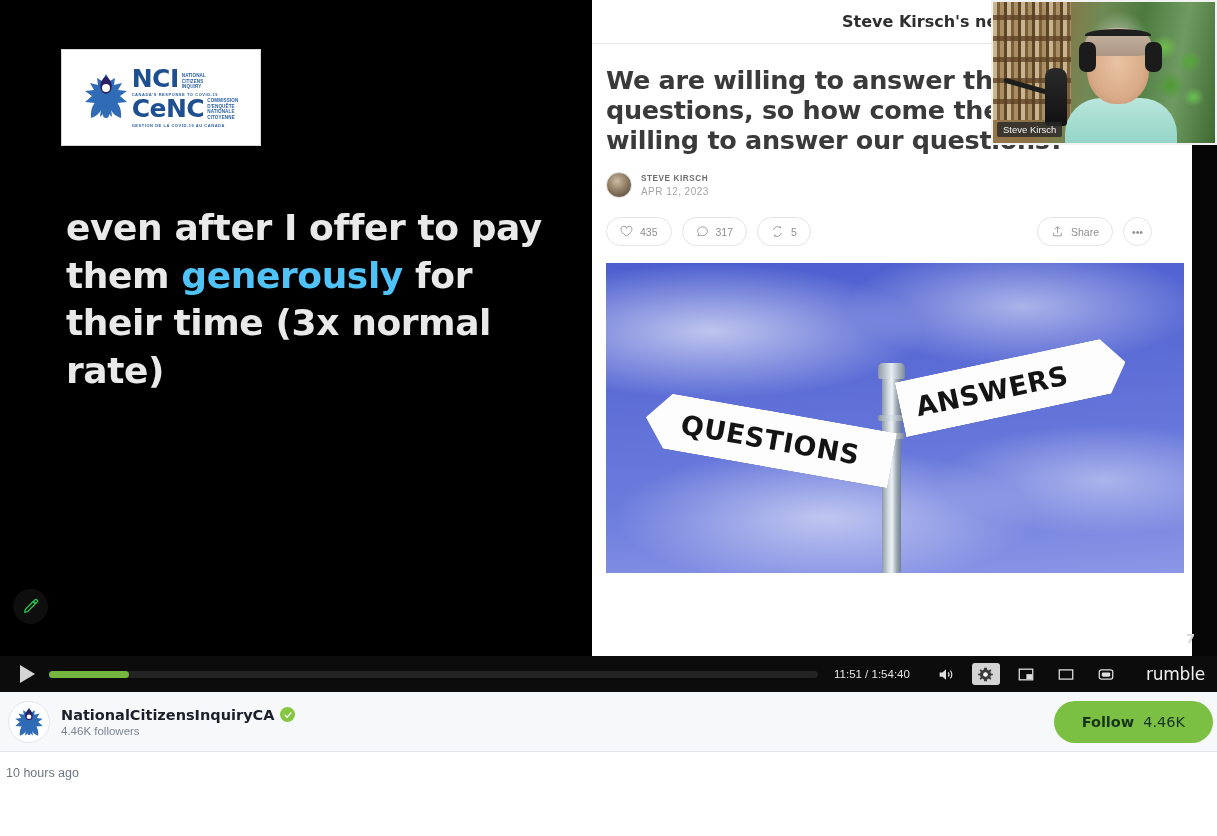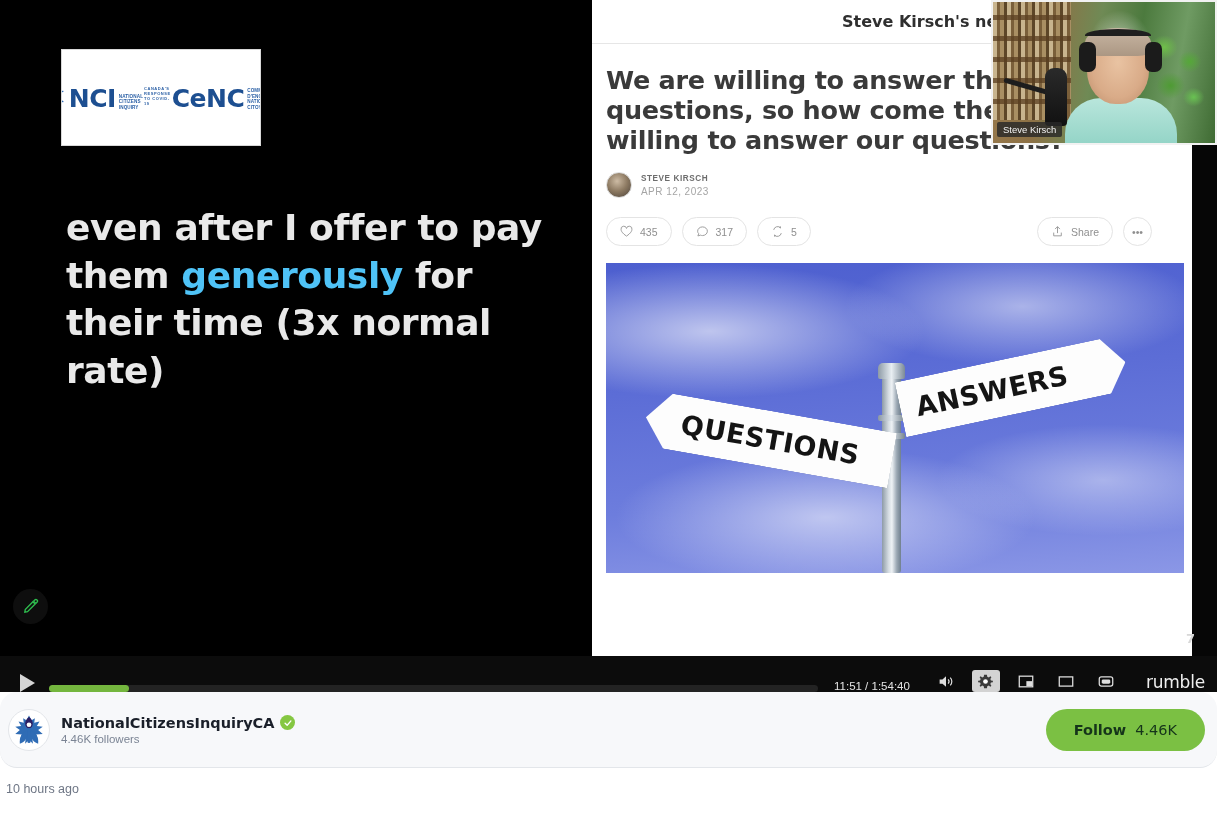--- a/index.html
+++ b/index.html
@@ -32,21 +32,21 @@
   .nci-logo {
     position: absolute; left: 61px; top: 49px;
     width: 200px; height: 97px;
     background: #ffffff;
     border: 1px solid #d8d8d8;
     display: flex; align-items: center; justify-content: center;
     overflow: hidden;
   }
   .nci-inner { display: flex; align-items: center; gap: 4px; padding: 0 6px; }
   .nci-mark { width: 44px; height: 52px; flex: none; }
-  .nci-words { display: flex; gap: 1px; }
+  .nci-words { display: flex; flex-direction: column; gap: 1px; }
   .nci-row { display: flex; align-items: flex-end; gap: 3px; }
   .nci-big {
     font-family: "DejaVu Sans", sans-serif;
     font-weight: 700; font-size: 25px; line-height: .9;
     color: #1d4f91; letter-spacing: -.5px;
   }
   .nci-small {
     font-size: 4.6px; line-height: 1.22; color: #2a5fa5;
     font-weight: 700; letter-spacing: .1px; text-transform: uppercase;
     white-space: pre-line;
@@ -251,21 +251,21 @@
   .pip-name {
     position: absolute; left: 4px; bottom: 6px;
     background: rgba(40,40,40,.82); color: #f3f3f3;
     font-size: 9.5px; padding: 2px 6px; border-radius: 2px;
   }
 
   
   .controls {
     position: absolute; left: 0; bottom: 0; width: 1217px; height: 36px;
     background: #0c0c0c;
-    display: flex; align-items: flex-end;
+    display: flex; align-items: center;
     padding: 0 12px;
   }
   .play-tri {
     width: 0; height: 0; margin: 0 14px 0 8px;
     border-left: 15px solid #d4d4d4;
     border-top: 9px solid transparent;
     border-bottom: 9px solid transparent;
   }
   .scrub {
     flex: 1; height: 7px; background: #232323; border-radius: 4px;
@@ -284,25 +284,24 @@
     display: flex; align-items: center; justify-content: center;
   }
   .cbtn.active { background: rgba(255,255,255,.82); border-radius: 3px; }
   .rumble {
     color: #efefef; font-size: 17px; letter-spacing: -.2px;
     font-family: "DejaVu Sans", sans-serif; margin-left: 14px;
   }
 
   
   .channel {
-    height: 76px; display: flex; align-items: center;
-    padding: 0 12px 0 8px;
+    height: 60px; display: flex; align-items: center;
+    padding: 0 4px 0 8px;
     border-bottom: 1px solid #e3e6ea;
     background: #f7f8fa;
-    border-radius: 17px;
   }
   .avatar {
     width: 42px; height: 42px; border-radius: 50%;
     background: #ffffff; border: 1px solid #e3e6ea;
     display: flex; align-items: center; justify-content: center;
     flex: none; margin-right: 11px;
   }
   .ch-meta { display: flex; flex-direction: column; gap: 2px; }
   .ch-name-row { display: flex; align-items: center; gap: 6px; }
   .ch-name {

